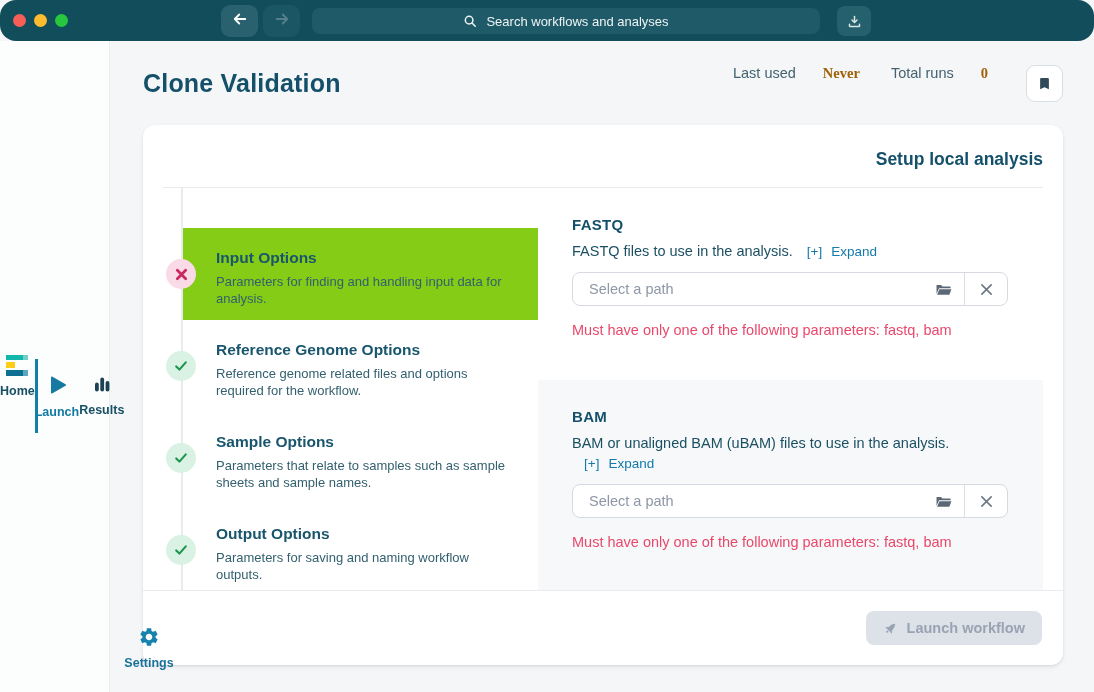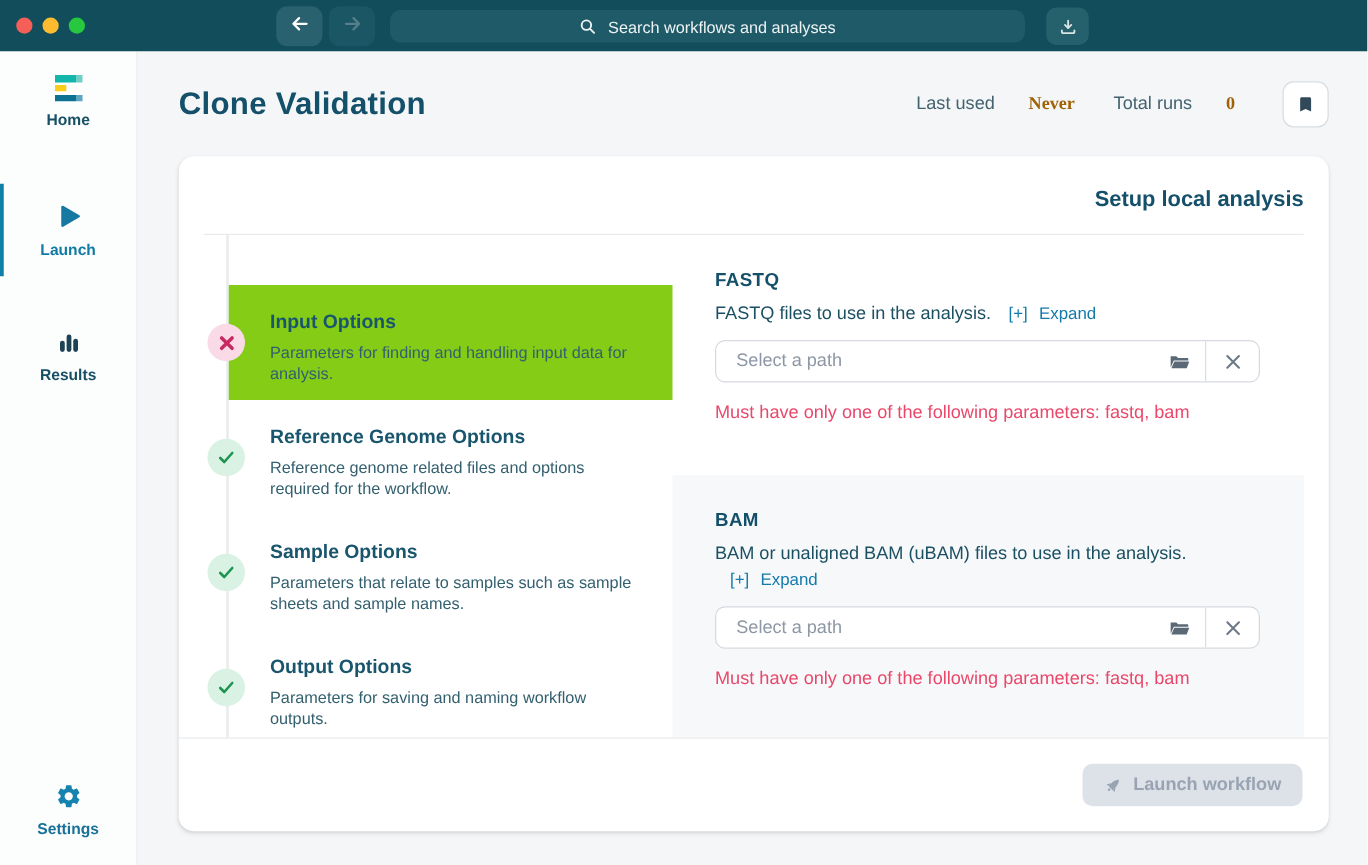--- a/index.html
+++ b/index.html
@@ -1,58 +1,58 @@
 <!DOCTYPE html>
 <html><head>
 <meta charset="utf-8">
 <style>
   * { margin:0; padding:0; box-sizing:border-box; }
   html,body { width:1094px; height:692px; overflow:hidden; }
   body { font-family:"Liberation Sans", sans-serif; background:#f4f6f7; }
 
   
-  .titlebar { height:41px; background:#114d5b; position:relative; }
+  .titlebar { height:41px; background:#114d5b; position:relative;border-radius:16px; }
   .traffic { position:absolute; left:13px; top:14px; display:flex; gap:8px; }
   .dot { width:13px; height:13px; border-radius:50%; }
   .dot.red { background:#f55f58; } .dot.yellow { background:#fdbc2f; } .dot.green { background:#27c83f; }
   .nav-btn { position:absolute; top:5px; width:37px; height:32px; border-radius:9px;
              display:flex; align-items:center; justify-content:center; cursor:pointer; }
   .nav-btn.back { left:221px; background:#2a616e; }
   .nav-btn.fwd  { left:263px; background:#1b5664; }
   .searchbar { position:absolute; left:312px; top:8px; width:508px; height:26px; border-radius:8px;
                background:#1e5a68; display:flex; align-items:center; justify-content:center; gap:9px;
                color:#eef3f4; font-size:13px; cursor:text; }
   .dl-btn { position:absolute; left:837px; top:6px; width:34px; height:30px; border-radius:8px;
             background:#25606d; display:flex; align-items:center; justify-content:center; cursor:pointer; }
 
   
   .app { display:flex; height:651px; }
   .sidebar { width:110px; background:#fcfdfd; border-right:1px solid #e9edee;
-             display:flex; flex-direction:column; align-items:center; }
+             display:flex; flex-direction:row; align-items:center; }
   .nav-item { width:100%; display:flex; flex-direction:column; align-items:center;
               gap:8px; position:relative; cursor:pointer; }
   .nav-label { font-size:12.5px; font-weight:700; color:#175064; }
   .nav-item.active .nav-label { color:#117ba3; }
   .nav-item.active::before { content:""; position:absolute; left:0; top:-14px; bottom:-14px;
                              width:3px; background:#1080a8; }
   .ni-home { margin-top:19px; }
   .ni-launch { margin-top:58px; }
   .ni-results { margin-top:56px; }
   .ni-settings { margin-top:auto; margin-bottom:22px; }
 
   .logo { width:22px; height:21px; display:flex; flex-direction:column; justify-content:space-between; }
   .logo .r1 { height:5.5px; background:linear-gradient(90deg,#12b6aa 17px,#6fd0c6 17px); }
   .logo .r2 { height:5.5px; width:9px; background:#fecd17; }
   .logo .r3 { height:5.5px; background:linear-gradient(90deg,#0c7093 17px,#5da6bf 17px); }
 
   
   .main { flex:1; display:flex; flex-direction:column; }
   .page-header { height:84px; display:flex; align-items:center; padding:0 31px 0 33px; }
   .page-title { font-size:25px; font-weight:700; color:#15506b; letter-spacing:.2px; }
-  .meta { margin-left:auto; display:flex; align-items:center; font-size:14.5px; }
+  .meta { margin-left:auto; display:flex; font-size:14.5px; }
   .meta-label { color:#44626f; }
   .meta-value { font-weight:700; color:#a16207; margin-left:27px;font-family:Liberation Serif, serif; }
   .meta-gap { width:31px; }
   .bookmark-btn { width:37px; height:37px; margin-left:38px; background:#fff;
                   border:1px solid #d9dee3; border-radius:9px; display:flex;
                   align-items:center; justify-content:center; cursor:pointer; }
 
   
   .card { margin:0 31px 0 33px; width:920px; height:540px; background:#fff; border-radius:12px;
           box-shadow:0 1px 2px rgba(16,24,40,.06), 0 2px 4px rgba(16,24,40,.08);

